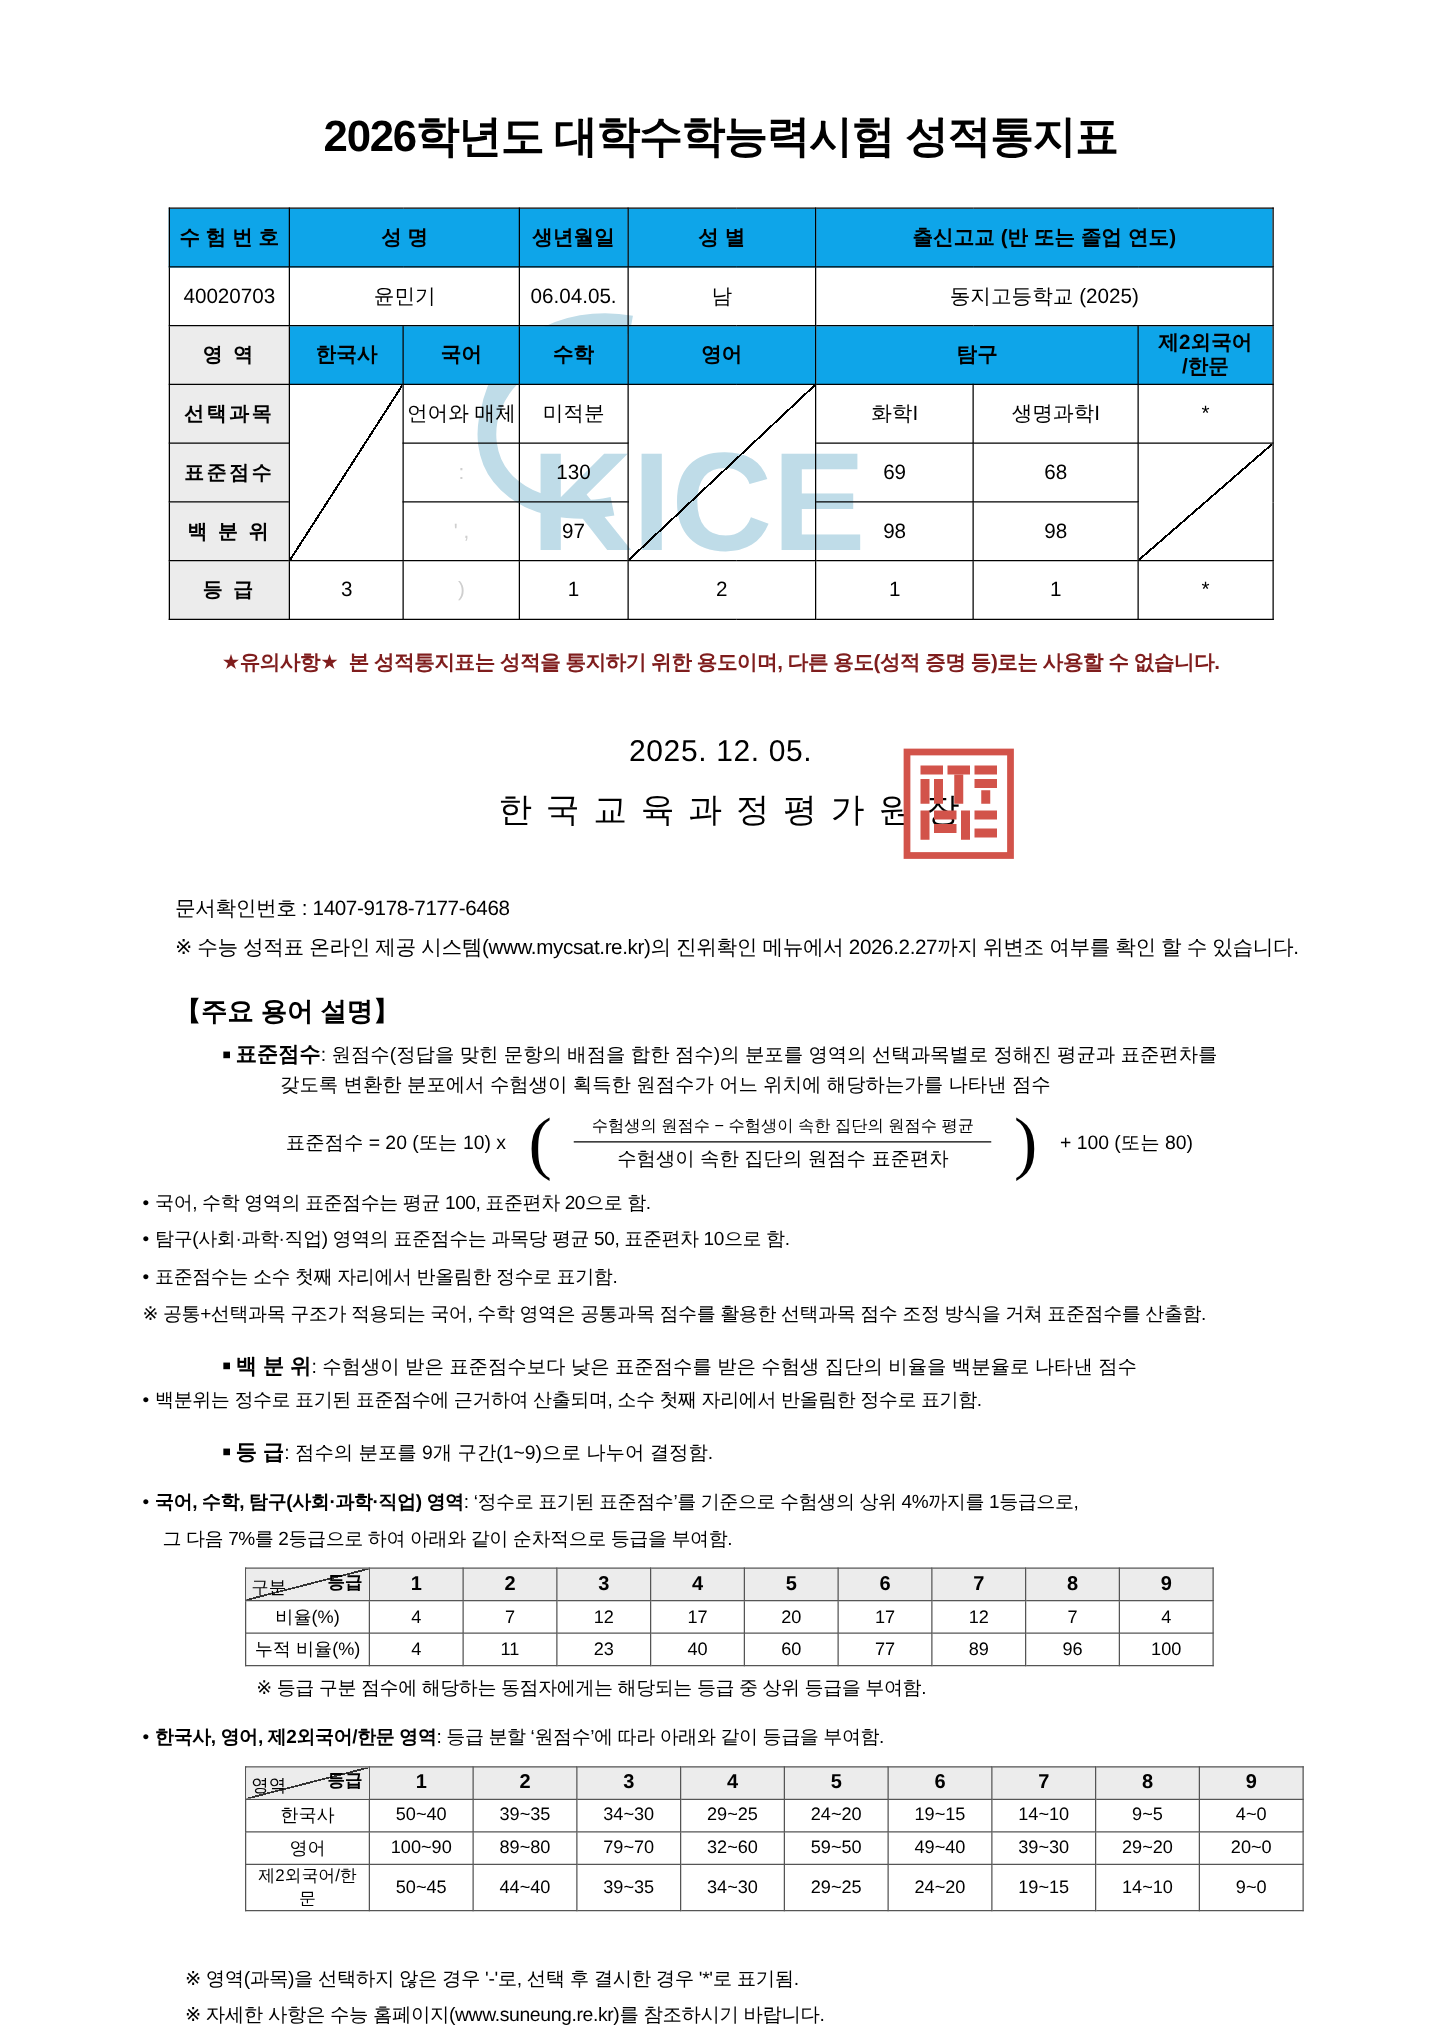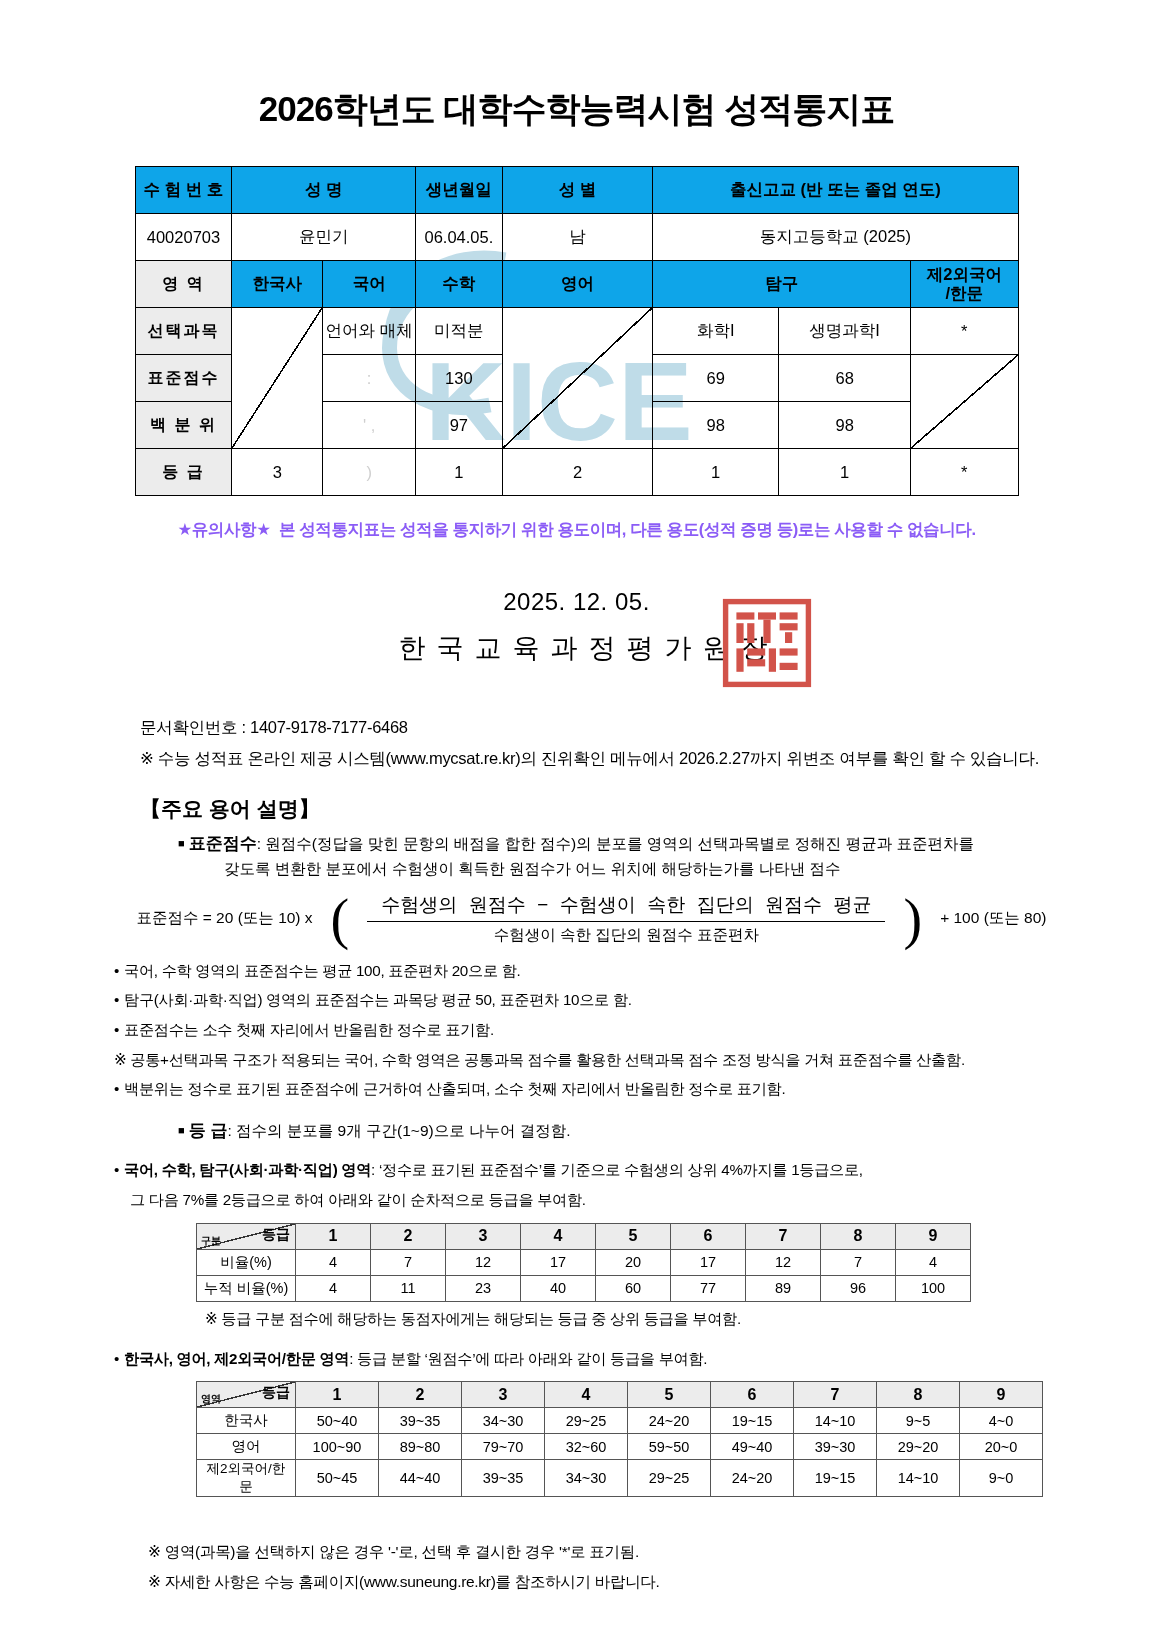--- a/index.html
+++ b/index.html
@@ -86,21 +86,21 @@
       linear-gradient(to bottom right,
         transparent calc(50% - 0.8px),
         #000 calc(50% - 0.8px),
         #000 calc(50% + 0.8px),
         transparent calc(50% + 0.8px));
   }
 
   
   .warning {
     text-align: center;
-    color: #8b5cf6;
+    color: #7f1d1d;
     font-weight: bold;
     font-size: 16.5px;
     margin-top: 23px;
     letter-spacing: -0.4px;
   }
 
   
   .issue-date {
     text-align: center;
     font-size: 24px;
@@ -164,21 +164,21 @@
     font-size: 15.5px;
     gap: 18px;
   }
   .paren {
     font-size: 56px;
     font-weight: 200;
     line-height: 0.72;
     font-family: "Liberation Serif", serif;
   }
   .frac { text-align: center; }
-  .frac .num { padding: 0 14px 3px 14px; font-size: 19px; font-family: Liberation Mono, monospace; }
+  .frac .num { padding: 0 14px 3px 14px; font-size: 13px; }
   .frac .den { padding: 3px 14px 0 14px; border-top: 1.6px solid #000; font-size: 15.5px; }
 
   
   table.grade {
     border-collapse: collapse;
     margin: 8px 0 0 196px;
     table-layout: fixed;
   }
   table.grade td {
     border: 1px solid #555;
@@ -209,21 +209,21 @@
       #333 calc(50% - 0.7px),
       #333 calc(50% + 0.7px),
       transparent calc(50% + 0.7px));
   }
   .corner .tr {
     position: absolute; right: 5px; top: 2px;
     font-size: 14px; font-weight: bold; z-index: 2;
   }
   .corner .bl {
     position: absolute; left: 4px; bottom: 1px;
-    font-size: 10px; font-weight: bold; z-index: 2;
+    font-size: 14px; font-weight: normal; z-index: 2;
   }
   .rowlabel { width: 92px; font-size: 14.5px; }
   .t1col { width: 68px; }
   .t2col { width: 76px; }
 
   .note-after {
     margin-left: 205px;
     font-size: 15.2px;
     margin-top: 7px;
     letter-spacing: -0.3px;
@@ -393,20 +393,23 @@
       </span>
       <span class="paren">)</span>
       <span>+ 100 (또는 80)</span>
     </div>
 
     <div class="bullet-line"><span class="dot">•</span><span>국어, 수학 영역의 표준점수는 평균 100, 표준편차 20으로 함.</span></div>
     <div class="bullet-line"><span class="dot">•</span><span>탐구(사회·과학·직업) 영역의 표준점수는 과목당 평균 50, 표준편차 10으로 함.</span></div>
     <div class="bullet-line"><span class="dot">•</span><span>표준점수는 소수 첫째 자리에서 반올림한 정수로 표기함.</span></div>
     <div class="bullet-line">※ 공통+선택과목 구조가 적용되는 국어, 수학 영역은 공통과목 점수를 활용한 선택과목 점수 조정 방식을 거쳐 표준점수를 산출함.</div>
 
+    <div class="term" style="margin-top:14px">
+      <span class="sq">■</span><span class="term-head">백 분 위</span><span>: 수험생이 받은 표준점수보다 낮은 표준점수를 받은 수험생 집단의 비율을 백분율로 나타낸 점수</span>
+    </div>
     <div class="bullet-line"><span class="dot">•</span><span>백분위는 정수로 표기된 표준점수에 근거하여 산출되며, 소수 첫째 자리에서 반올림한 정수로 표기함.</span></div>
 
     <div class="term" style="margin-top:14px">
       <span class="sq">■</span><span class="term-head">등      급</span><span>: 점수의 분포를 9개 구간(1~9)으로 나누어 결정함.</span>
     </div>
 
     <div class="bullet-line" style="margin-top:12px">
       <span class="dot">•</span><b>국어, 수학, 탐구(사회·과학·직업) 영역</b><span>: ‘정수로 표기된 표준점수’를 기준으로 수험생의 상위 4%까지를 1등급으로,</span>
       <div style="margin-left:16px">그 다음 7%를 2등급으로 하여 아래와 같이 순차적으로 등급을 부여함.</div>
     </div>

